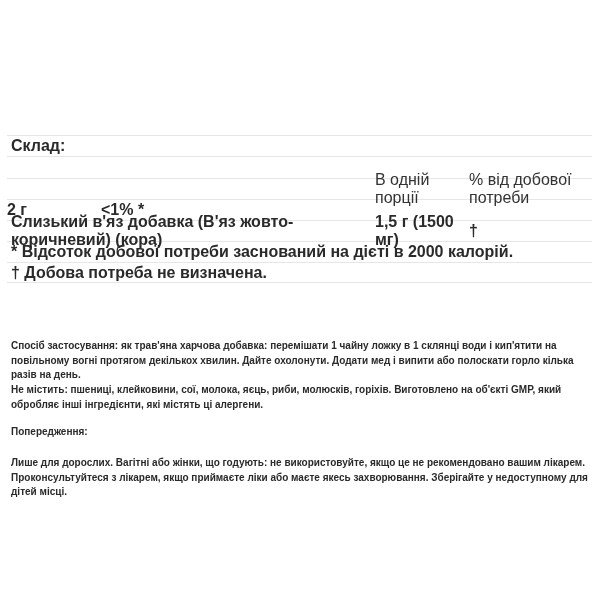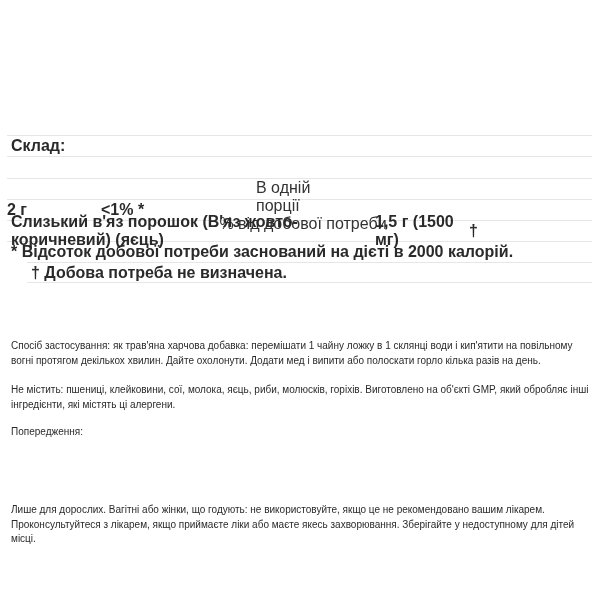--- a/index.html
+++ b/index.html
@@ -1,63 +1,63 @@
 <!DOCTYPE html>
 <html><head>
   <meta charset="utf-8">
   <style>
     html, body { margin:0; padding:0; background:#ffffff; }
     body { width:600px; height:600px; position:relative; overflow:hidden;
       font-family:"Liberation Sans", "DejaVu Sans", sans-serif; color:#2a2a2a; }
     .wrap { position:absolute; left:7px; top:135px; width:585px; }
     .row { height:21px; border-top:1px solid #e6e6e6; box-sizing:border-box;
       display:flex; align-items:center; font-size:16px; font-weight:bold; }
-    .row.last { border-bottom:1px solid #e6e6e6;margin-left:20px; }
+    .row.last { border-bottom:1px solid #e6e6e6; }
     .row .c1 { padding-left:4px; width:364px; }
     .row .c2 { width:87px; }
     .row .c3 { flex:1;margin-left:7px; }
-    .row.head { font-weight:normal; color:#333;flex-direction:column; }
+    .row.head { font-weight:normal; color:#333; }
     .gap { height:22px; border-top:1px solid #e6e6e6; box-sizing:border-box; }
-    .text { position:absolute; left:7px; width:590px; font-size:10px; font-weight:normal; line-height:14.5px; color:#2a2a2a; }
+    .text { position:absolute; left:7px; width:590px; font-size:10px; font-weight:bold; line-height:14.5px; color:#2a2a2a; }
     .text p { margin:0 0 0 4px; }
   </style>
 </head>
 <body>
 
 <div class="wrap">
   <div class="row">
     <span class="c1">Склад:</span>
   </div>
   <div class="gap"></div>
   <div class="row head">
     <span class="c1"></span>
     <span class="c2">В одній порції</span>
     <span class="c3">% від добової потреби</span>
   </div>
   <div class="row">
     <span class="c2">2 г</span>
     <span class="c3">&lt;1% *</span>
   </div>
   <div class="row">
-    <span class="c1">Слизький в'яз порошок (В'яз жовто-коричневий) (яєць)</span>
+    <span class="c1">Слизький в'яз добавка (В'яз жовто-коричневий) (кора)</span>
     <span class="c2">1,5 г (1500 мг)</span>
     <span class="c3">†</span>
   </div>
   <div class="row">
     <span class="c1" style="width:auto">* Відсоток добової потреби заснований на дієті в 2000 калорій.</span>
   </div>
   <div class="row last">
     <span class="c1" style="width:auto">† Добова потреба не визначена.</span>
   </div>
 </div>
 
 <div class="text" style="top:339px;">
   <p>Спосіб застосування: як трав'яна харчова добавка: перемішати 1 чайну ложку в 1 склянці води і кип'ятити на повільному вогні протягом декількох хвилин. Дайте охолонути. Додати мед і випити або полоскати горло кілька разів на день.</p>
 </div>
 <div class="text" style="top:383px;">
   <p>Не містить: пшениці, клейковини, сої, молока, яєць, риби, молюсків, горіхів. Виготовлено на об'єкті GMP, який обробляє інші інгредієнти, які містять ці алергени.</p>
 </div>
 <div class="text" style="top:425px;">
   <p>Попередження:</p>
 </div>
-<div class="text" style="top:456px;margin-top:47px;">
+<div class="text" style="top:456px;">
   <p>Лише для дорослих. Вагітні або жінки, що годують: не використовуйте, якщо це не рекомендовано вашим лікарем. Проконсультуйтеся з лікарем, якщо приймаєте ліки або маєте якесь захворювання. Зберігайте у недоступному для дітей місці.</p>
 </div>
 
 </body></html>

